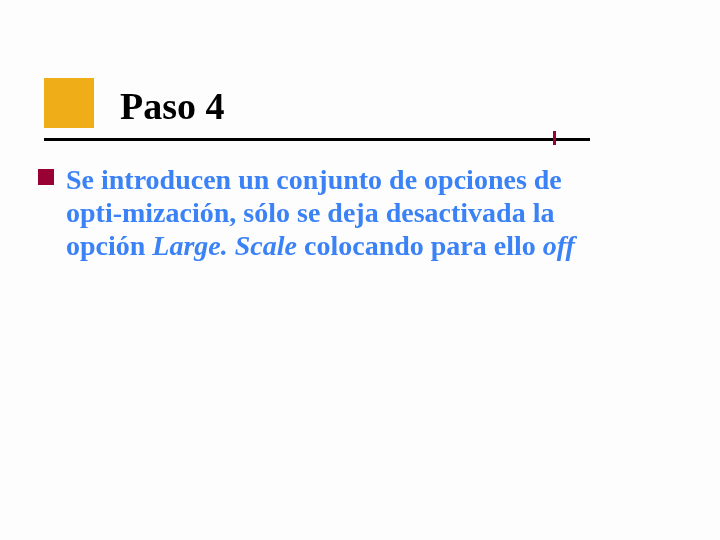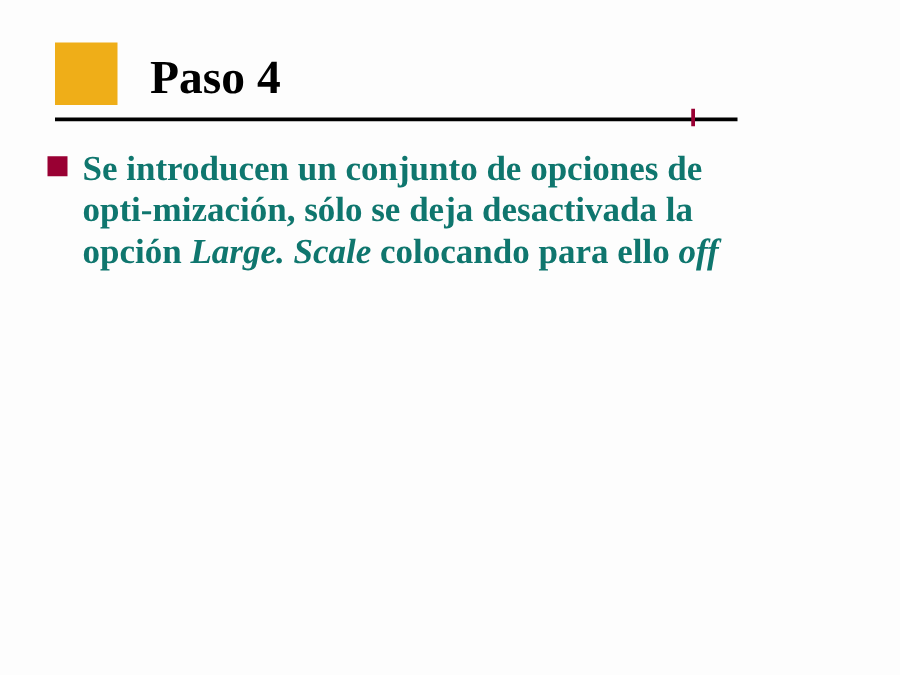--- a/index.html
+++ b/index.html
@@ -8,21 +8,21 @@
     height: 540px;
     background: #fdfdfd;
     font-family: "Times New Roman", Times, serif;
     position: relative;
     overflow: hidden;
   }
   .slide {
     width: 640px;
     height: 540px;
     position: relative;
-    padding-top: 34px;
+    padding-top: 78px;
   }
   .title-block {
     position: relative;
     margin-left: 44px;
     margin-right: 50px;
   }
   .title-square {
     position: absolute;
     left: 0;
     top: 0;
@@ -65,21 +65,21 @@
   .bullet-square {
     position: absolute;
     left: -6px;
     top: 6px;
     width: 16px;
     height: 16px;
     background: #990033;
   }
   .para {
     font-size: 28px;
-    color: #0f766e;
+    color: #3b82f6;
     line-height: 1.18;
     font-weight: bold;
   }
   .para .italic {
     font-style: italic;
   }
   .code-line {
     margin-top: 34px;
     font-family: "Courier New", Courier, monospace;
     font-size: 24px;

